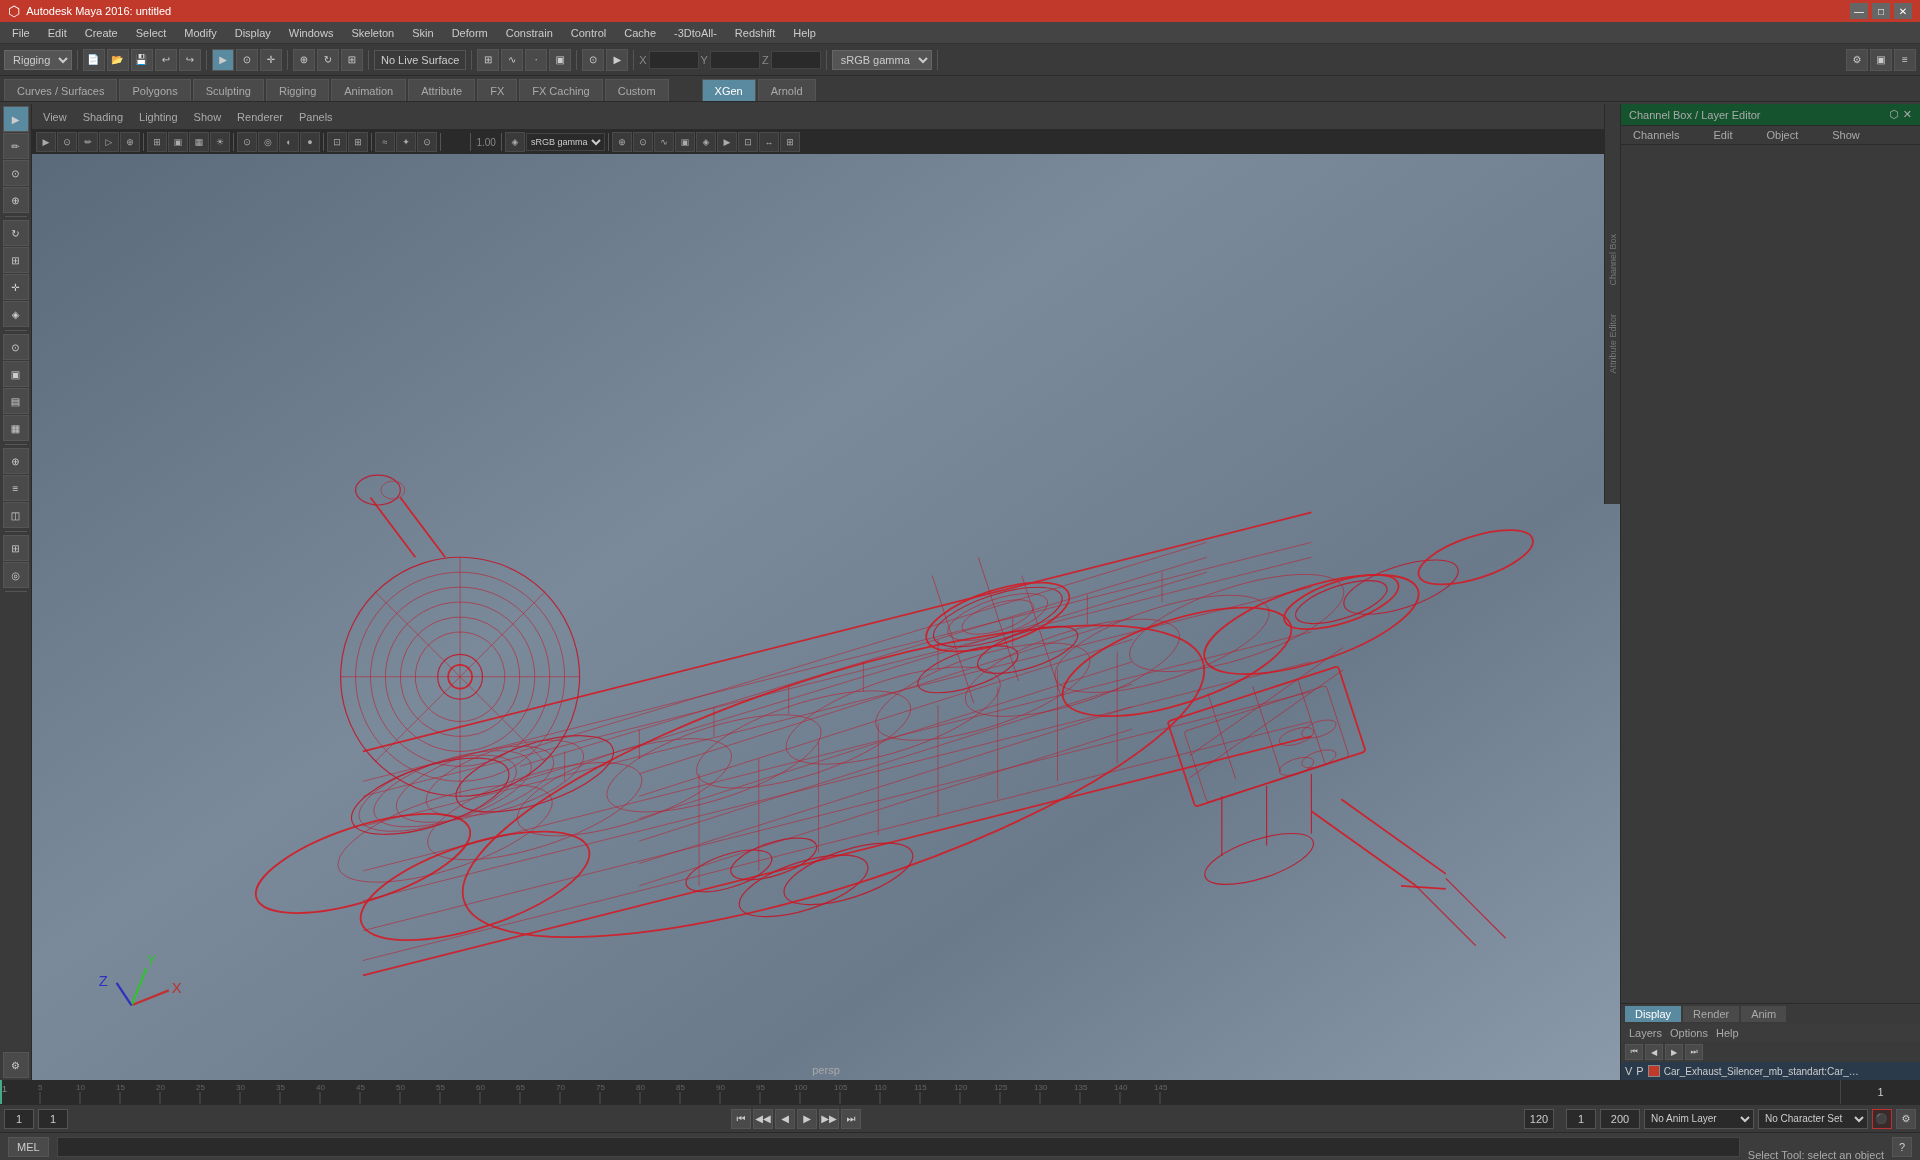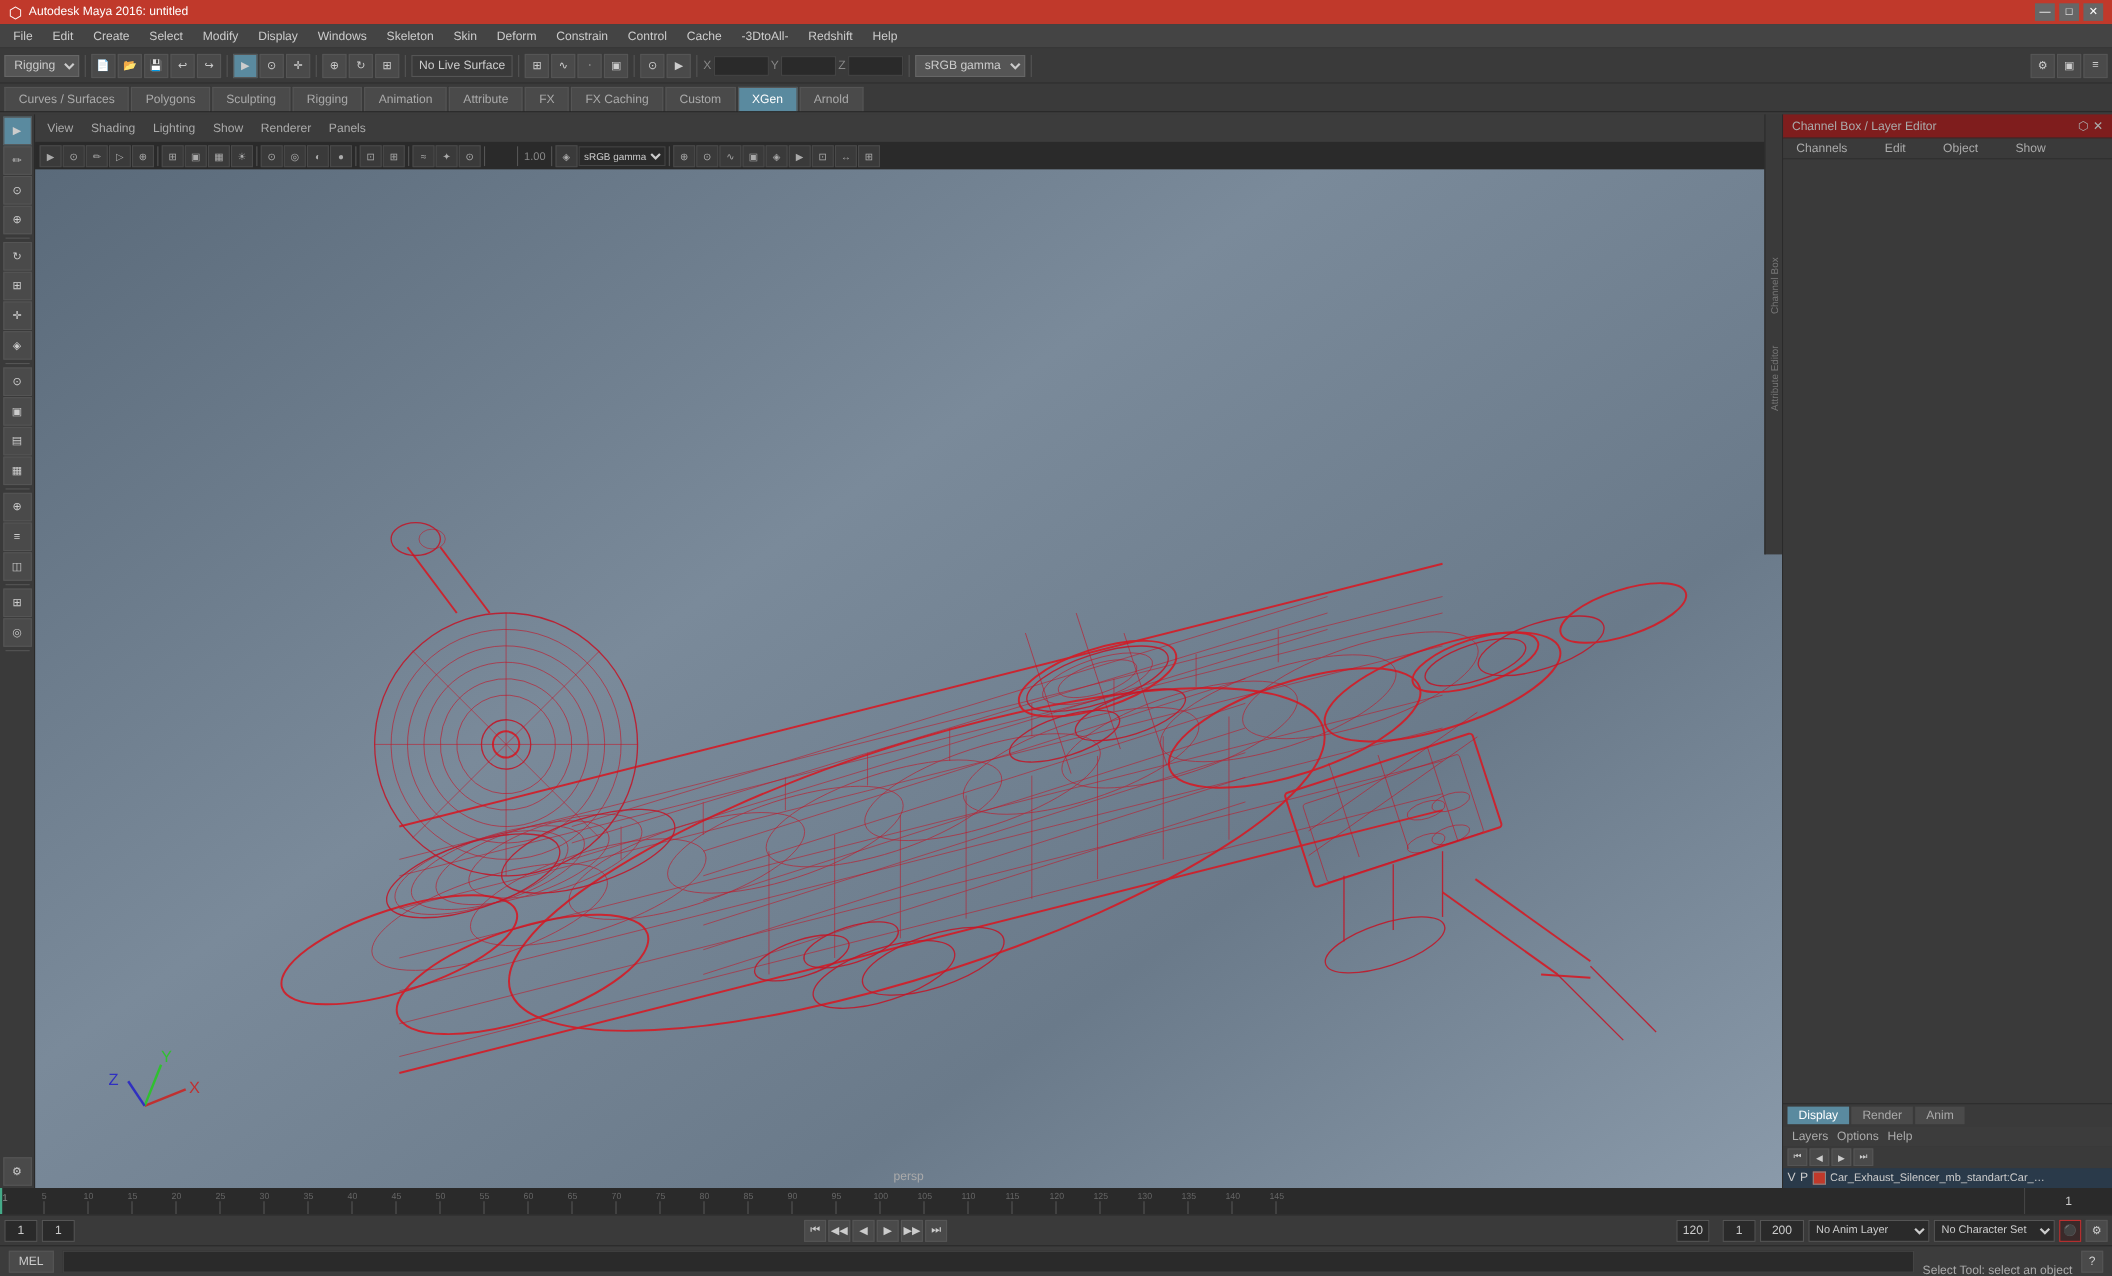--- a/index.html
+++ b/index.html
@@ -121,20 +121,21 @@
       font-size: 11px;
       height: 22px;
       display: flex; align-items: center;
       border: 1px solid #555;
       border-bottom: none;
       margin-right: 2px;
     }
     .tab.active {
       background: #5a8a9f;
       color: white;
+      margin-left: 31px;
     }
 
     
     #left-sidebar {
       position: absolute;
       left: 0;
       top: 104px;
       width: 32px;
       height: calc(100% - 104px - 80px);
       background: #3a3a3a;
@@ -248,21 +249,21 @@
       background: #3a3a3a;
       border-left: 1px solid #2a2a2a;
       display: flex;
       flex-direction: column;
     }
     #right-panel-header {
       display: flex;
       align-items: center;
       justify-content: space-between;
       padding: 4px 8px;
-      background: #7f1d1d;
+      background: #14532d;
       border-bottom: 1px solid #2a2a2a;
       font-size: 11px;
       color: #aaa;
     }
     #right-panel-tabs {
       display: flex;
       gap: 18px;
       padding: 0 4px;
       background: #3a3a3a;
       border-bottom: 1px solid #2a2a2a;

